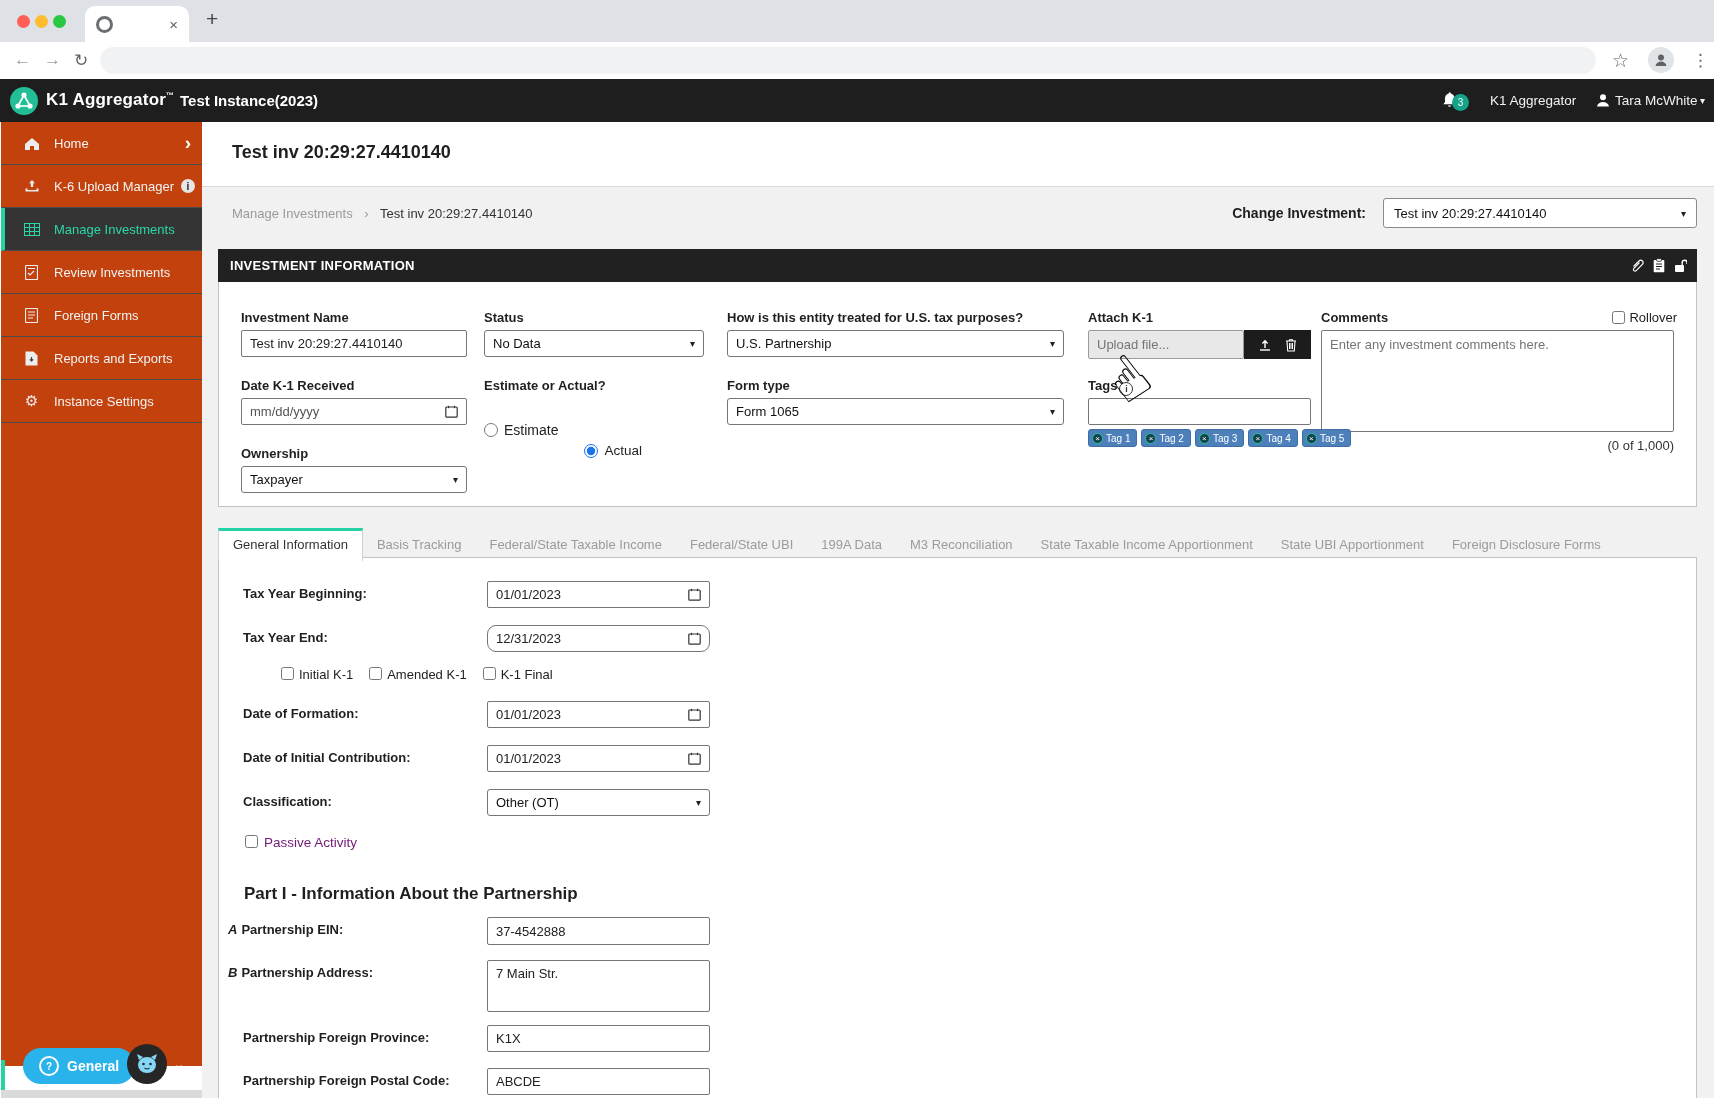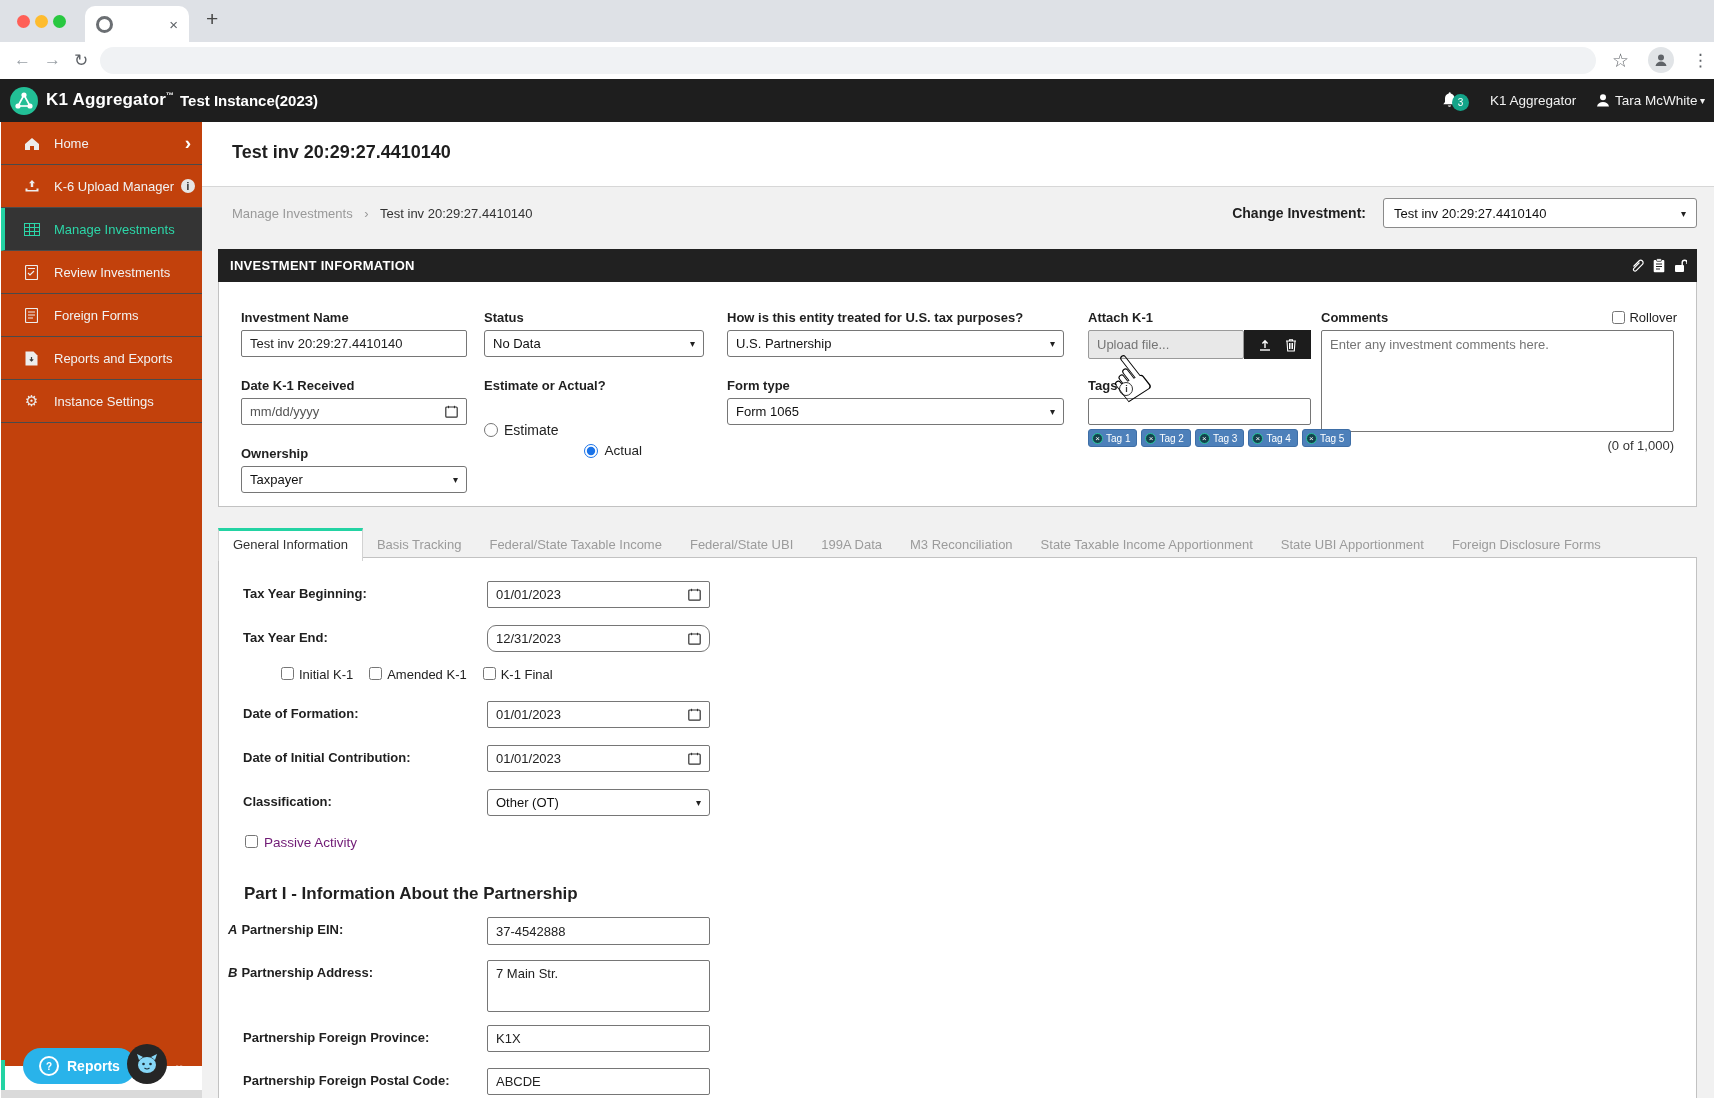--- a/index.html
+++ b/index.html
@@ -192,21 +192,21 @@
         </span>
       <span class="slabel">Reports and Exports</span>
     </div>
     <div class="sitem">
       <span class="sideicon" style="color:#ededed;font-size:15px;">⚙</span>
       <span class="slabel">Instance Settings</span>
     </div>
 
     <div class="support">
       <span class="qcirc">?</span>
-      <span>Reports</span>
+      <span>General</span>
     </div>
     <div class="catav">
       <svg width="24" height="22" viewBox="0 0 24 22">
         <path d="M4 7L2 1l6 3z" fill="#86d7f7"></path>
           <path d="M20 7l2-6-6 3z" fill="#86d7f7"></path>
         <ellipse cx="12" cy="12" rx="9" ry="8" fill="#86d7f7"></ellipse>
         <circle cx="8.5" cy="11" r="1.3" fill="#1b2a33"></circle>
           <circle cx="15.5" cy="11" r="1.3" fill="#1b2a33"></circle>
         <path d="M9.5 15q2.5 2 5 0" stroke="#1b2a33" stroke-width="1.1" fill="none"></path>
       </svg>

